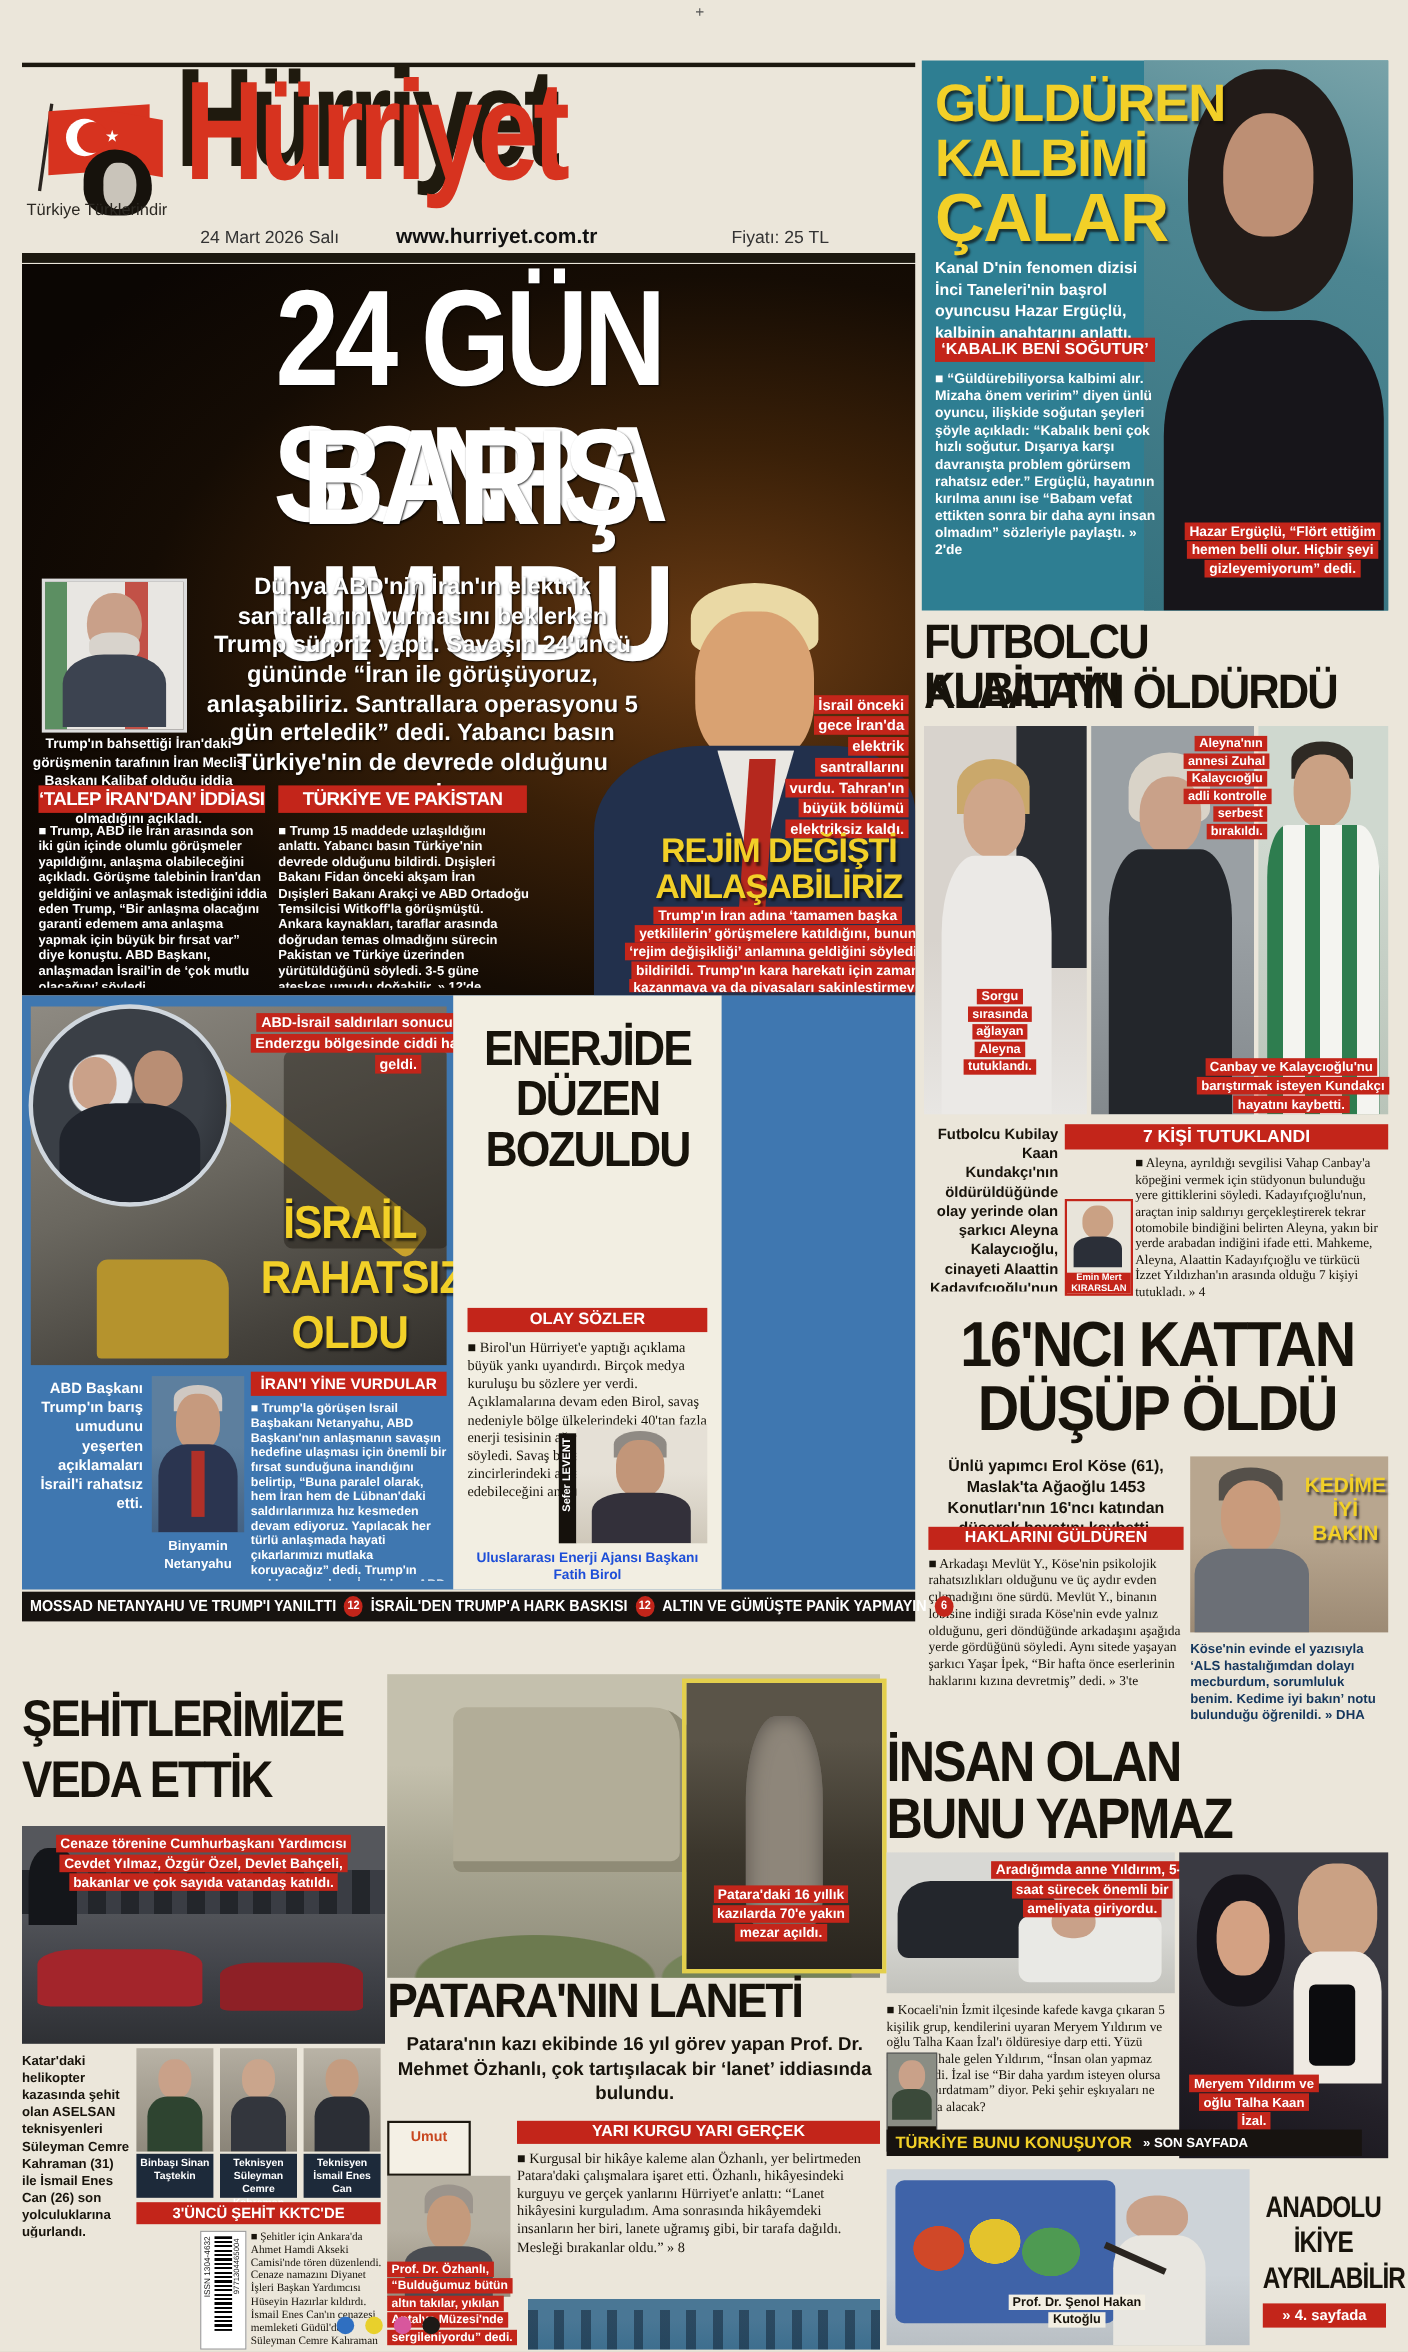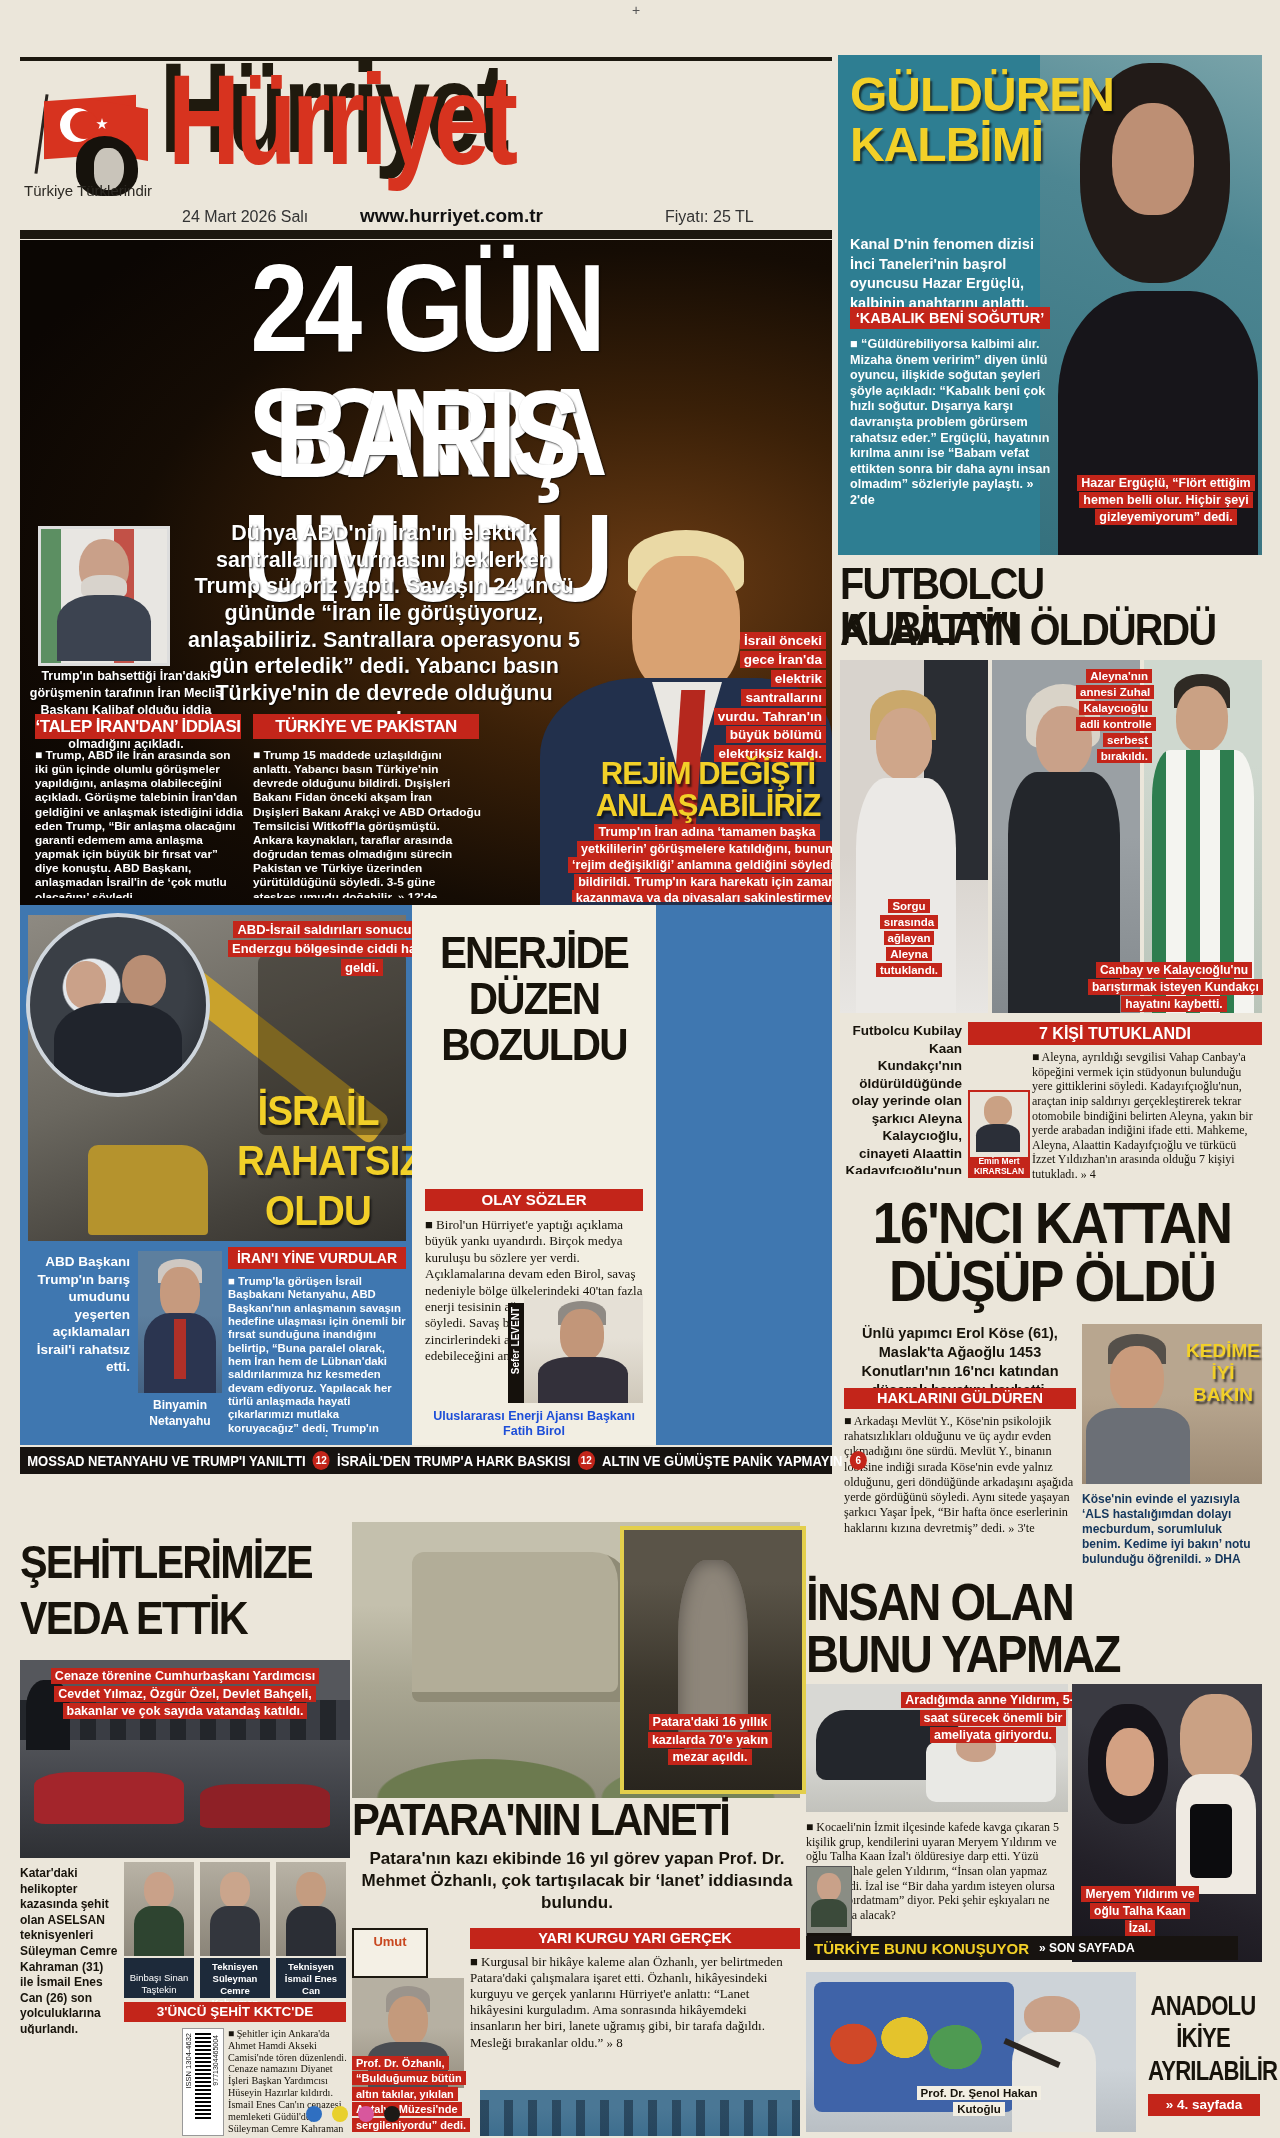--- a/index.html
+++ b/index.html
@@ -50,20 +50,21 @@
   </div>
 
   <div class="abs" style="left:838px;top:55px;width:424px;height:500px;background:#2e7e92;">
     <div class="ph" style="left:202px;top:0;width:222px;height:500px;background:linear-gradient(200deg,#79a3a9 0%,#4d8692 34%,#35717e 100%);">
       <i style="left:40px;top:8px;width:150px;height:220px;background:#221b18;border-radius:46%;"></i>
       <i style="left:72px;top:48px;width:82px;height:112px;background:#bd8f74;border-radius:48% 48% 44% 44%;"></i>
       <i style="left:18px;top:236px;width:200px;height:264px;background:#17151a;border-radius:40% 34% 0 0;"></i>
     </div>
     <div class="yl" style="position:absolute;left:12px;top:12px;font-size:48px;letter-spacing:-1px;">GÜLDÜREN</div>
     <div class="yl" style="position:absolute;left:12px;top:62px;font-size:48px;letter-spacing:-1px;">KALBİMİ</div>
+    <div class="yl" style="position:absolute;left:12px;top:108px;font-size:62px;letter-spacing:-1px;">ÇALAR</div>
     <div class="w cap" style="position:absolute;left:12px;top:180px;width:205px;font-size:14.5px;">Kanal D'nin fenomen dizisi İnci Taneleri'nin başrol oyuncusu Hazar Ergüçlü, kalbinin anahtarını anlattı.</div>
     <div class="redbar" style="position:absolute;left:12px;top:252px;width:200px;height:22px;font-size:14.5px;line-height:22px;">‘KABALIK BENİ SOĞUTUR’</div>
     <div class="w clip" style="position:absolute;left:12px;top:282px;width:208px;height:208px;font-size:12.6px;font-weight:600;line-height:1.24;">■ “Güldürebiliyorsa kalbimi alır. Mizaha önem veririm” diyen ünlü oyuncu, ilişkide soğutan şeyleri şöyle açıkladı: “Kabalık beni çok hızlı soğutur. Dışarıya karşı davranışta problem görürsem rahatsız eder.” Ergüçlü, hayatının kırılma anını ise “Babam vefat ettikten sonra bir daha aynı insan olmadım” sözleriyle paylaştı. » 2'de</div>
     <div class="cap" style="position:absolute;left:238px;top:420px;width:180px;font-size:12.5px;text-align:center;">
       <span class="rl">Hazar Ergüçlü, “Flört ettiğim hemen belli olur. Hiçbir şeyi gizleyemiyorum” dedi.</span>
     </div>
   </div>
 
   <div class="abs clip" style="left:20px;top:240px;width:812px;height:665px;
               background:radial-gradient(90% 70% at 78% 52%,#6b3c14 0%,#3a2008 38%,#150c04 72%,#0b0603 100%);">
@@ -240,21 +241,21 @@
       <i style="left:10px;top:44px;width:50px;height:50px;background:#2e4430;border-radius:36% 36% 0 0;"></i>
     </div>
     <div class="ph" style="left:200px;top:1862px;width:70px;height:94px;background:linear-gradient(180deg,#b3ada0,#8a8478);">
       <i style="left:20px;top:10px;width:30px;height:36px;background:#caa58c;border-radius:46%;"></i>
       <i style="left:10px;top:44px;width:50px;height:50px;background:#33363d;border-radius:36% 36% 0 0;"></i>
     </div>
     <div class="ph" style="left:276px;top:1862px;width:70px;height:94px;background:linear-gradient(180deg,#b9b3a6,#8f897c);">
       <i style="left:20px;top:10px;width:30px;height:36px;background:#c49c80;border-radius:46%;"></i>
       <i style="left:10px;top:44px;width:50px;height:50px;background:#2b2e35;border-radius:36% 36% 0 0;"></i>
     </div>
-    <div class="w" style="position:absolute;left:124px;top:1958px;width:70px;height:40px;background:#1d2a3a;font-size:9.5px;font-weight:normal;text-align:center;line-height:1.25;padding-top:14px;box-sizing:border-box;">Binbaşı Sinan Taştekin</div>
+    <div class="w" style="position:absolute;left:124px;top:1958px;width:70px;height:40px;background:#1d2a3a;font-size:9.5px;font-weight:bold;text-align:center;line-height:1.25;padding-top:3px;box-sizing:border-box;">Binbaşı Sinan Taştekin</div>
     <div class="w" style="position:absolute;left:200px;top:1958px;width:70px;height:40px;background:#1d2a3a;font-size:9.5px;font-weight:bold;text-align:center;line-height:1.25;padding-top:3px;box-sizing:border-box;">Teknisyen Süleyman Cemre Kahraman</div>
     <div class="w" style="position:absolute;left:276px;top:1958px;width:70px;height:40px;background:#1d2a3a;font-size:9.5px;font-weight:bold;text-align:center;line-height:1.25;padding-top:3px;box-sizing:border-box;">Teknisyen İsmail Enes Can</div>
     <div class="redbar" style="position:absolute;left:124px;top:2002px;width:222px;height:20px;font-size:13.5px;line-height:20px;">3'ÜNCÜ ŞEHİT KKTC'DE</div>
     <div class="abs" style="left:182px;top:2028px;width:40px;height:106px;background:#fff;border:1px solid #999;">
       <span class="vert" style="position:absolute;left:1px;top:4px;font-size:7.5px;color:#111;">ISSN 1304-4632</span>
       <div class="abs" style="left:12px;top:4px;width:16px;height:86px;background:repeating-linear-gradient(0deg,#000 0 2px,#fff 2px 4px);"></div>
       <span class="vert" style="position:absolute;left:29px;top:6px;font-size:7px;color:#111;">9771304465004</span>
     </div>
     <div class="serif clip" style="position:absolute;left:228px;top:2028px;width:120px;height:106px;font-size:10.2px;line-height:1.16;">■ Şehitler için Ankara'da Ahmet Hamdi Akseki Camisi'nde tören düzenlendi. Cenaze namazını Diyanet İşleri Başkan Yardımcısı Hüseyin Hazırlar kıldırdı. İsmail Enes Can'ın cenazesi memleketi Güdül'de, Süleyman Cemre Kahraman ise Ankara'da toprağa verildi. Binbaşı Sinan Taştekin'in cenazesi bugün KKTC'de defnedilecek. » 9</div>
   </div>

